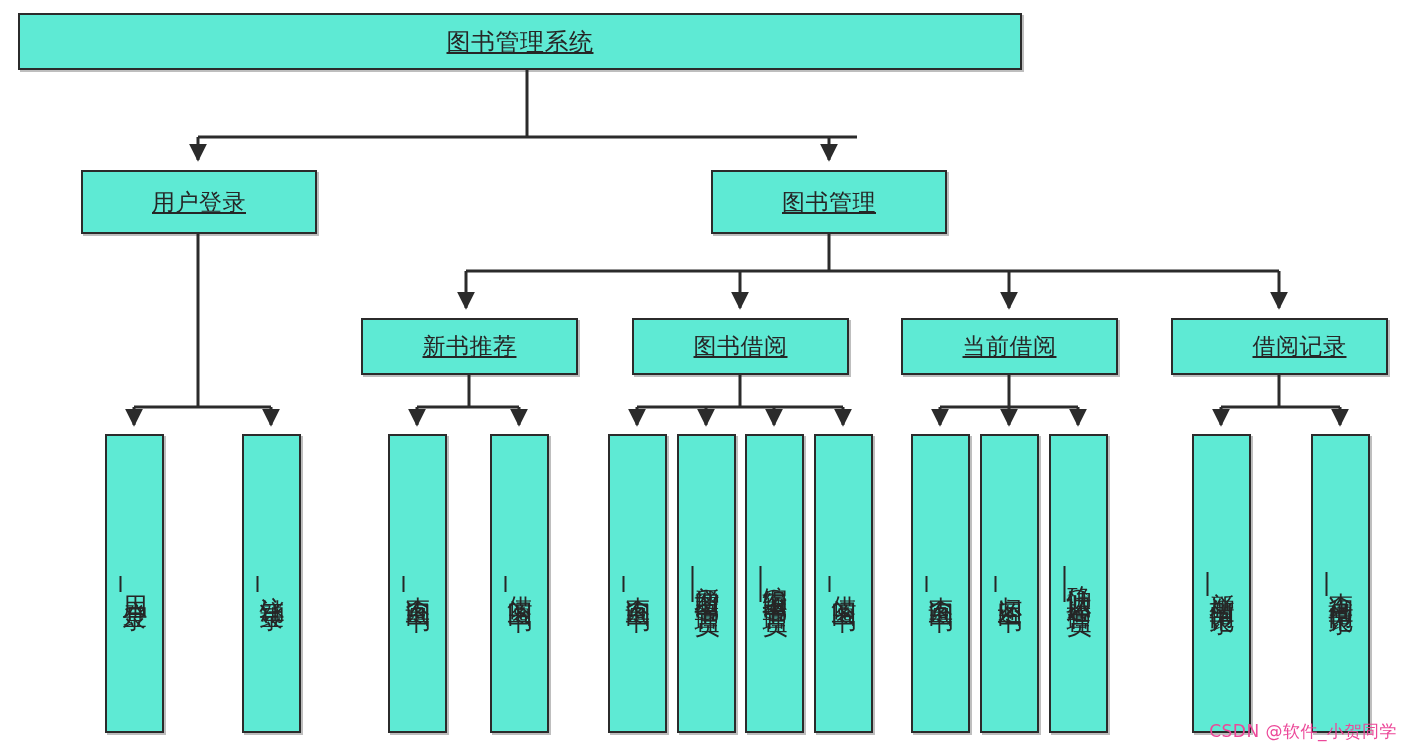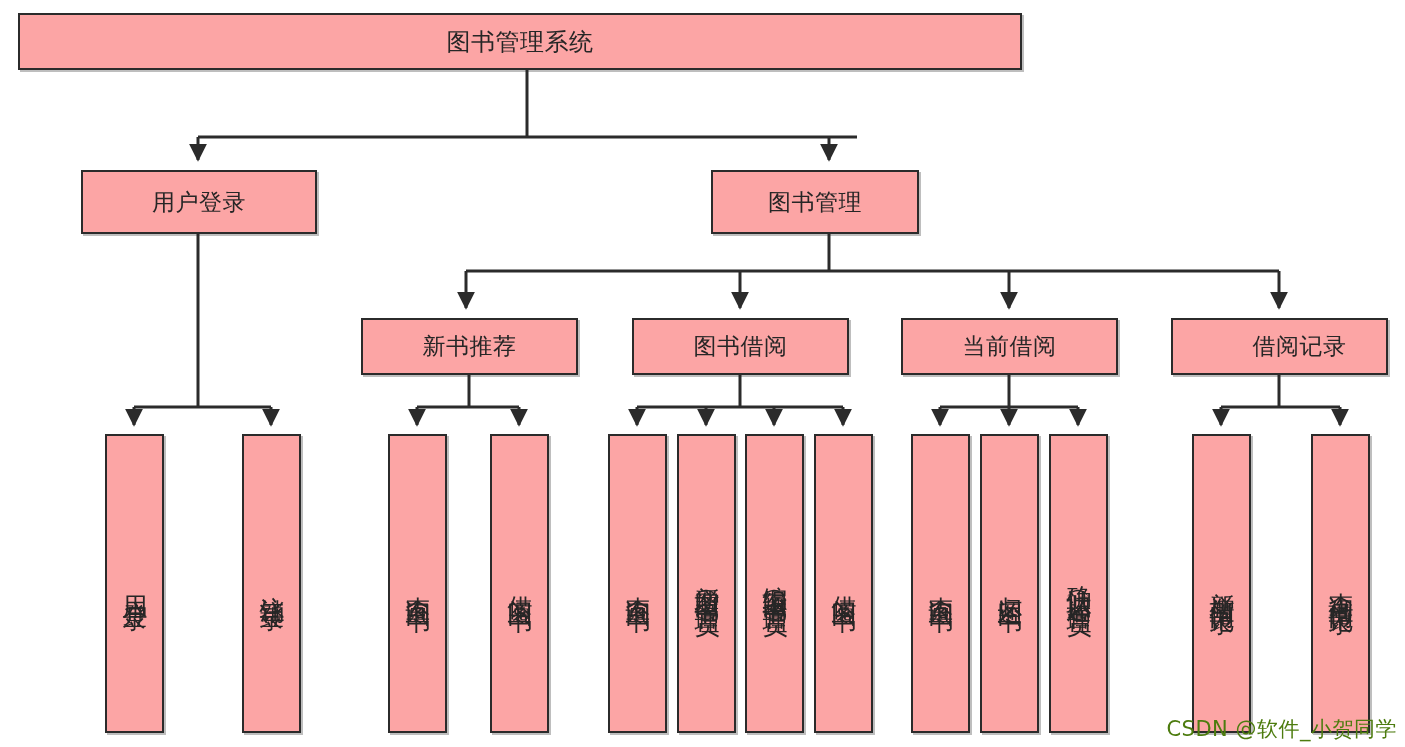--- a/index.html
+++ b/index.html
@@ -22,27 +22,28 @@
     position: absolute;
     left: 0;
     top: 0;
     width: 1405px;
     height: 747px;
     pointer-events: none;
   }
   .node {
     position: absolute;
     box-sizing: border-box;
-    background: #fca5a5;
+    background: #5eead4;
     border: 2px solid #2b2b2b;
     box-shadow: 2px 2px 0 rgba(40,40,40,0.30);
     display: flex;
     align-items: center;
     justify-content: center;
     color: #262626;
+    text-decoration: underline;
   }
   .node .label {
     display: block;
     text-align: center;
     line-height: 1.0;
     white-space: nowrap;
   }
   
   .node.horiz .label {
     font-size: 23px;
@@ -64,22 +65,22 @@
     line-height: 1.12;
     letter-spacing: 4px;
     white-space: nowrap;
     max-height: 100%;
   }
   
   #watermark {
     position: absolute;
     right: 8px;
     bottom: 4px;
-    font-size: 21px;
-    color: #4d7c0f;
+    font-size: 17px;
+    color: #ec4899;
     letter-spacing: 0.5px;
     white-space: nowrap;
     font-family: "DejaVu Sans", "Liberation Sans", sans-serif;
   }
 </style>
 </head>
 <body>
 
 <div id="canvas">
 
@@ -134,21 +135,21 @@
   </svg>
 
   <div class="node horiz root" style="left:18px; top:13px; width:1004px; height:57px;">
     <span class="label">图书管理系统</span>
   </div>
 
   <div class="node horiz" style="left:81px; top:170px; width:236px; height:64px;">
     <span class="label">用户登录</span>
   </div>
 
-  <div class="node horiz" style="left:711px; top:170px; width:208px; height:64px;">
+  <div class="node horiz" style="left:711px; top:170px; width:236px; height:64px;">
     <span class="label">图书管理</span>
   </div>
 
   <div class="node horiz" style="left:632px; top:318px; width:217px; height:57px;">
     <span class="label">图书借阅</span>
   </div>
 
   <div class="node horiz" style="left:361px; top:318px; width:217px; height:57px;">
     <span class="label">新书推荐</span>
   </div>

